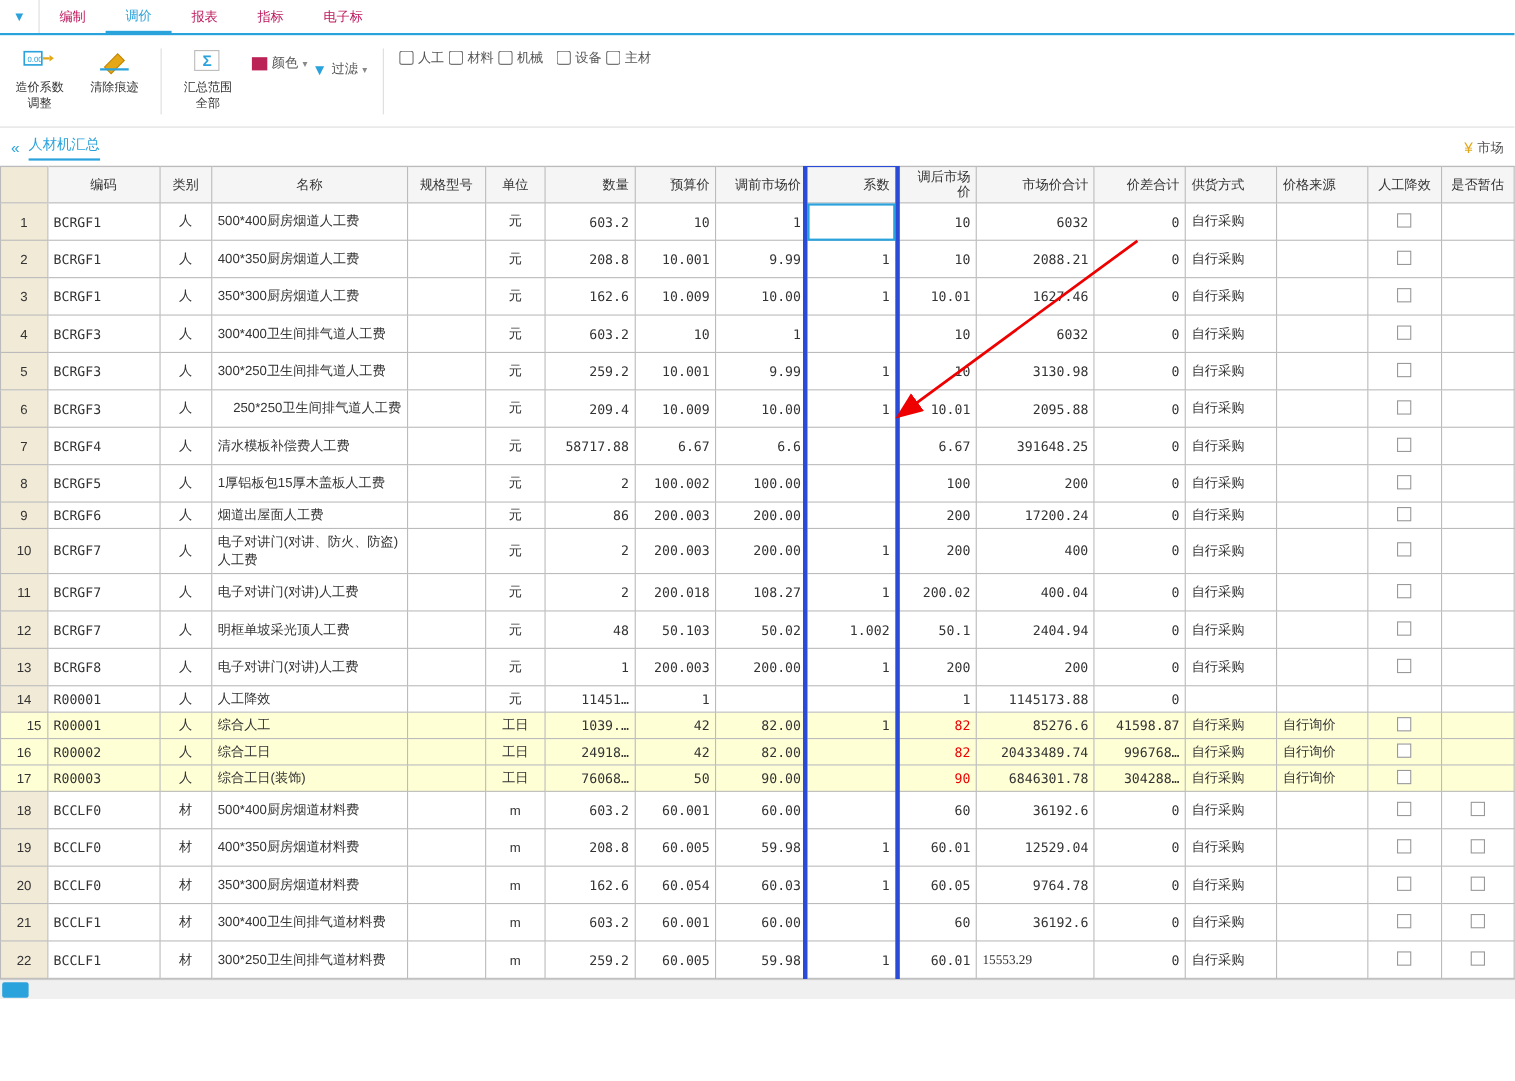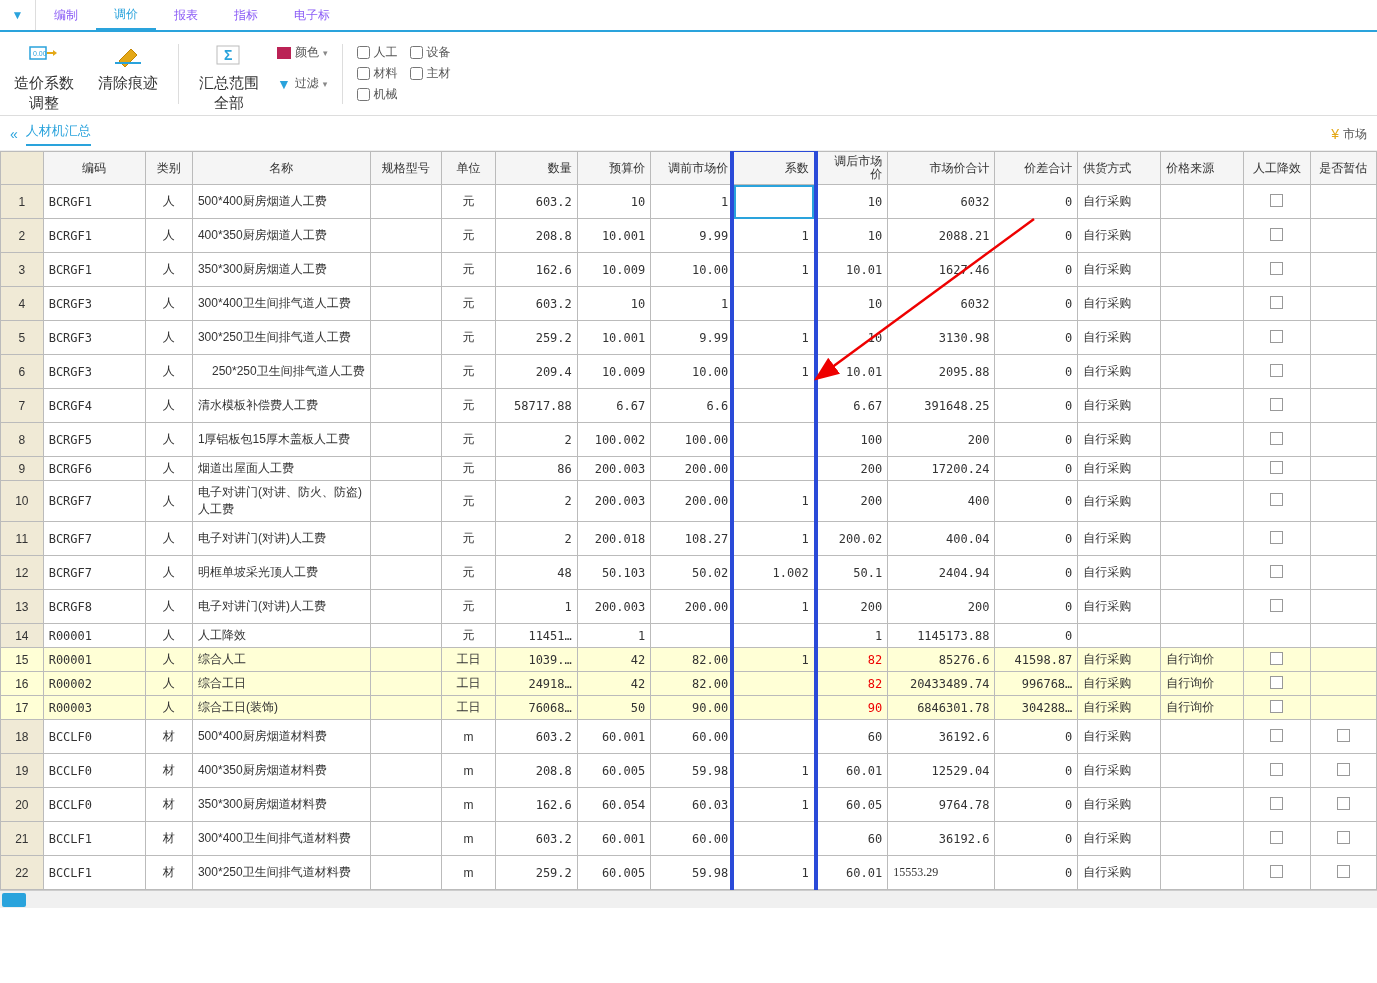--- a/index.html
+++ b/index.html
@@ -1,30 +1,30 @@
 <!DOCTYPE html>
 <html><head>
   <meta charset="utf-8">
   <style>
     * { box-sizing: border-box; margin: 0; padding: 0; }
     body { font-family: "Microsoft YaHei", sans-serif; font-size: 12px; background: #fff; color: #333; }
     
     
     .top-bar { display: flex; align-items: center; border-bottom: 2px solid #2aa3dc; height: 32px; }
     .dropdown-icon { width: 36px; height: 100%; display: flex; align-items: center; justify-content: center; border-right: 1px solid #ddd; color: #2aa3dc; cursor: pointer; }
-    .tab { padding: 0 18px; height: 100%; display: flex; align-items: center; cursor: pointer; color: #8b5cf6; }
+    .tab { padding: 0 18px; height: 100%; display: flex; align-items: center; cursor: pointer; color: #be185d; }
     .tab.active { color: #2aa3dc; border-bottom: 2px solid #2aa3dc; margin-bottom: -2px; }
     
     
     .ribbon { display: flex; align-items: flex-start; padding: 6px 8px; border-bottom: 1px solid #ddd; gap: 12px; height: 84px; }
     .ribbon-btn { display: flex; flex-direction: column; align-items: center; justify-content: center; gap: 3px; padding: 4px 6px; cursor: pointer; text-align: center; }
     .ribbon-btn .icon { width: 32px; height: 28px; display: flex; align-items: center; justify-content: center; font-size: 22px; }
-    .ribbon-btn .label { font-size: 15px; line-height: 1.3; white-space: pre; }
+    .ribbon-btn .label { font-size: 11px; line-height: 1.3; white-space: pre; }
     .ribbon-sep { width: 1px; height: 60px; background: #ddd; margin: 6px 2px; }
-    .ribbon-col { display: flex; flex-direction: column; gap: 4px; padding-top: 6px; }
+    .ribbon-col { display: flex; flex-direction: row; gap: 4px; padding-top: 6px; }
     .ribbon-row { display: flex; align-items: center; gap: 4px; font-size: 12px; color: #555; cursor: pointer; }
     .ribbon-row input[type="checkbox"] { width: 13px; height: 13px; }
     .color-swatch { width: 14px; height: 12px; background: #b25; display: inline-block; vertical-align: middle; }
     .filter-icon { color: #2aa3dc; font-size: 14px; }
     .caret { font-size: 9px; color: #888; }
     
     
     .panel-header { display: flex; align-items: center; padding: 6px 10px 4px; border-bottom: 1px solid #eee; }
     .panel-header .collapse-icon { color: #2aa3dc; font-size: 14px; cursor: pointer; margin-right: 8px; }
     .panel-header .title { color: #2aa3dc; font-size: 13px; font-weight: 500; border-bottom: 2px solid #2aa3dc; padding-bottom: 4px; }
@@ -451,21 +451,21 @@
           <td class="col-coef" style="height: 20px; text-align: right;"></td>
           <td class="col-after" style="height: 20px; text-align: right;">1</td>
           <td class="col-marketsum" style="height: 20px; text-align: right;">1145173.88</td>
           <td class="col-diff" style="height: 20px; text-align: right;">0</td>
           <td class="col-supply" style="height: 20px; text-align: left;"></td>
           <td class="col-source" style="height: 20px; text-align: left;"></td>
           <td class="col-lock" style="height: 20px; text-align: center;"></td>
           <td class="col-temp" style="height: 20px; text-align: center;"></td>
         </tr>
         <tr class="row-yellow">
-          <td class="rownum" style="height: 20px; text-align: center;">15</td>
+          <td class="rownum" style="height: 20px; text-align: right;">15</td>
           <td class="col-code" style="height: 20px; text-align: left;">R00001</td>
           <td class="col-cat" style="height: 20px; text-align: center;">人</td>
           <td class="col-name" style="height: 20px; text-align: left;">综合人工</td>
           <td class="col-spec" style="height: 20px; text-align: left;"></td>
           <td class="col-unit" style="height: 20px; text-align: center;">工日</td>
           <td class="col-qty" style="height: 20px; text-align: right;">1039.…</td>
           <td class="col-budget" style="height: 20px; text-align: right;">42</td>
           <td class="col-before" style="height: 20px; text-align: right;">82.00</td>
           <td class="col-coef" style="height: 20px; text-align: right;">1</td>
           <td class="col-after red" style="height: 20px; text-align: right;">82</td>

